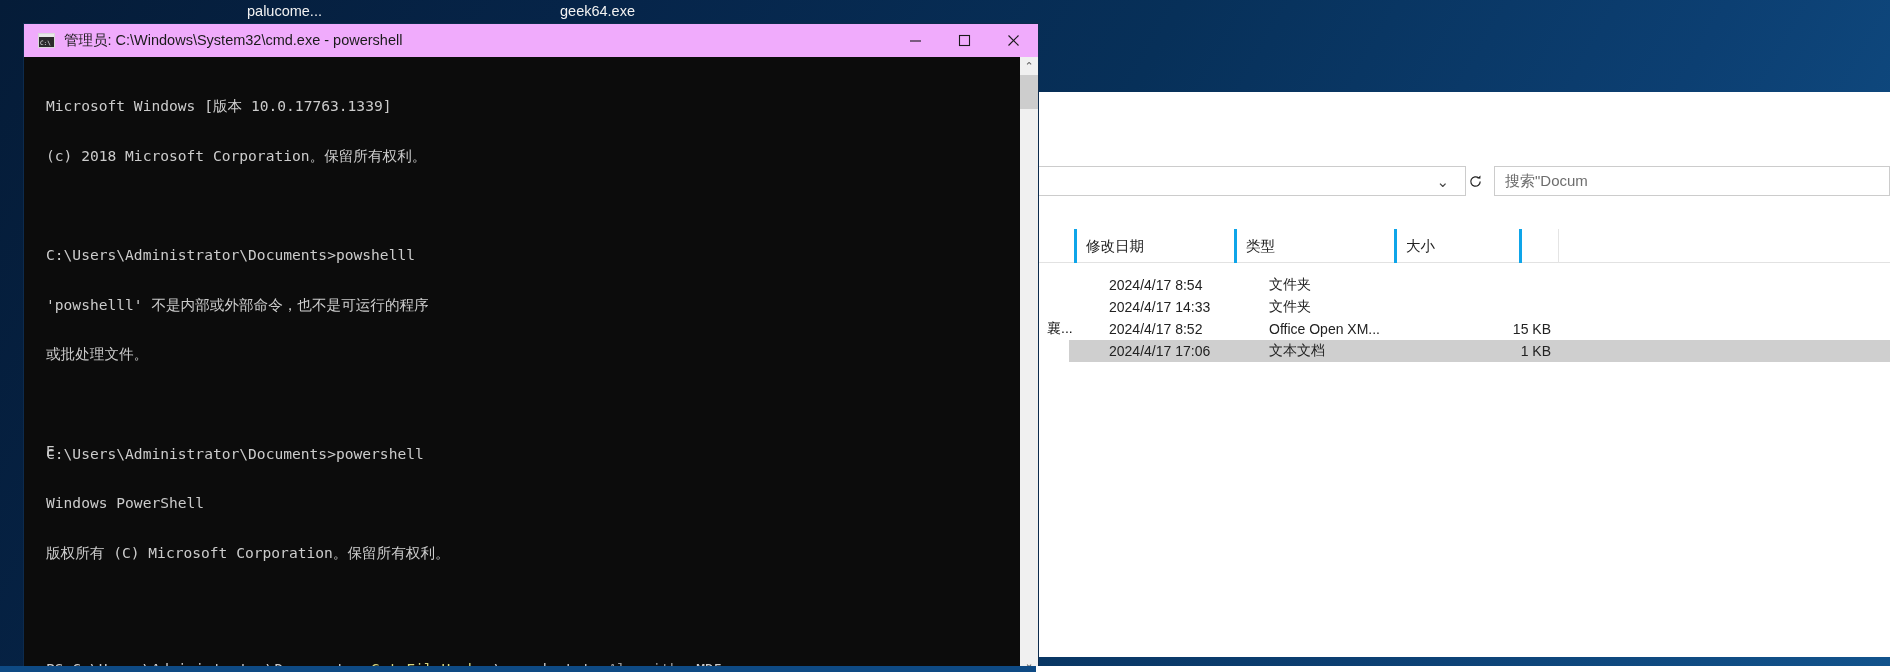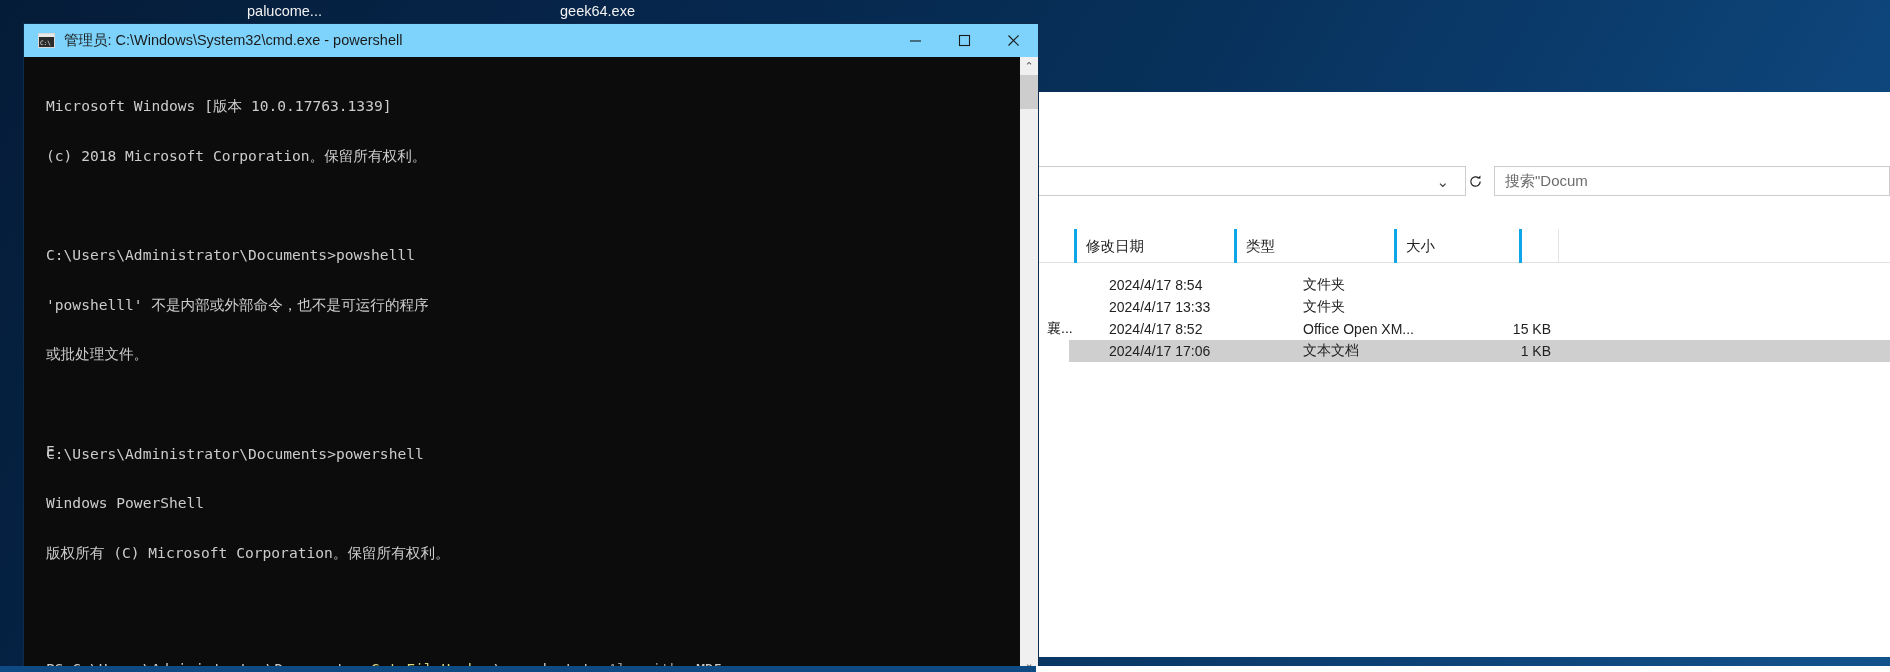--- a/index.html
+++ b/index.html
@@ -110,21 +110,20 @@
   }
   .exp-row .c-date {
     position: absolute; left: 40px; top: 0; height: 22px;
     display: flex; align-items: center;
     white-space: nowrap;
   }
   .exp-row .c-type {
     position: absolute; left: 200px; top: 0; height: 22px;
     display: flex; align-items: center;
     white-space: nowrap;
-    margin-left: 34px;
   }
   .exp-row .c-size {
     position: absolute; left: 330px; top: 0; width: 152px; height: 22px;
     display: flex; align-items: center; justify-content: flex-end;
     white-space: nowrap;
   }
 
   
   #explorer-scrollbar {
     position: absolute;
@@ -154,21 +153,21 @@
   #console-window {
     position: absolute;
     left: 24px; top: 24px;
     width: 1014px; height: 648px;
     background: #0c0c0c;
     box-shadow: 0 0 0 1px #0d2b4d;
   }
   #console-titlebar {
     position: relative;
     height: 33px; width: 100%;
-    background: #7dd3fc;
+    background: #f0abfc;
     display: flex; align-items: center;
   }
   #console-icon {
     width: 17px; height: 15px;
     margin-left: 14px; margin-right: 9px;
     background: #2b2b2b;
     border: 1px solid #d8d8d8;
     position: relative;
     flex: 0 0 auto;
   }
@@ -289,21 +288,21 @@
 </div>
 
 <div class="exp-row" style="top:274px">
   <span class="name-frag"></span>
   <span class="c-date">2024/4/17 8:54</span>
   <span class="c-type">文件夹</span>
   <span class="c-size"></span>
 </div>
 <div class="exp-row" style="top:296px">
   <span class="name-frag"></span>
-  <span class="c-date">2024/4/17 13:33</span>
+  <span class="c-date">2024/4/17 14:33</span>
   <span class="c-type">文件夹</span>
   <span class="c-size"></span>
 </div>
 <div class="exp-row" style="top:318px">
   <span class="name-frag" style="left:-22px;width:60px;">襄...</span>
   <span class="c-date">2024/4/17 8:52</span>
   <span class="c-type">Office Open XM...</span>
   <span class="c-size">15 KB</span>
 </div>
 <div class="exp-row selected" style="top:340px">

